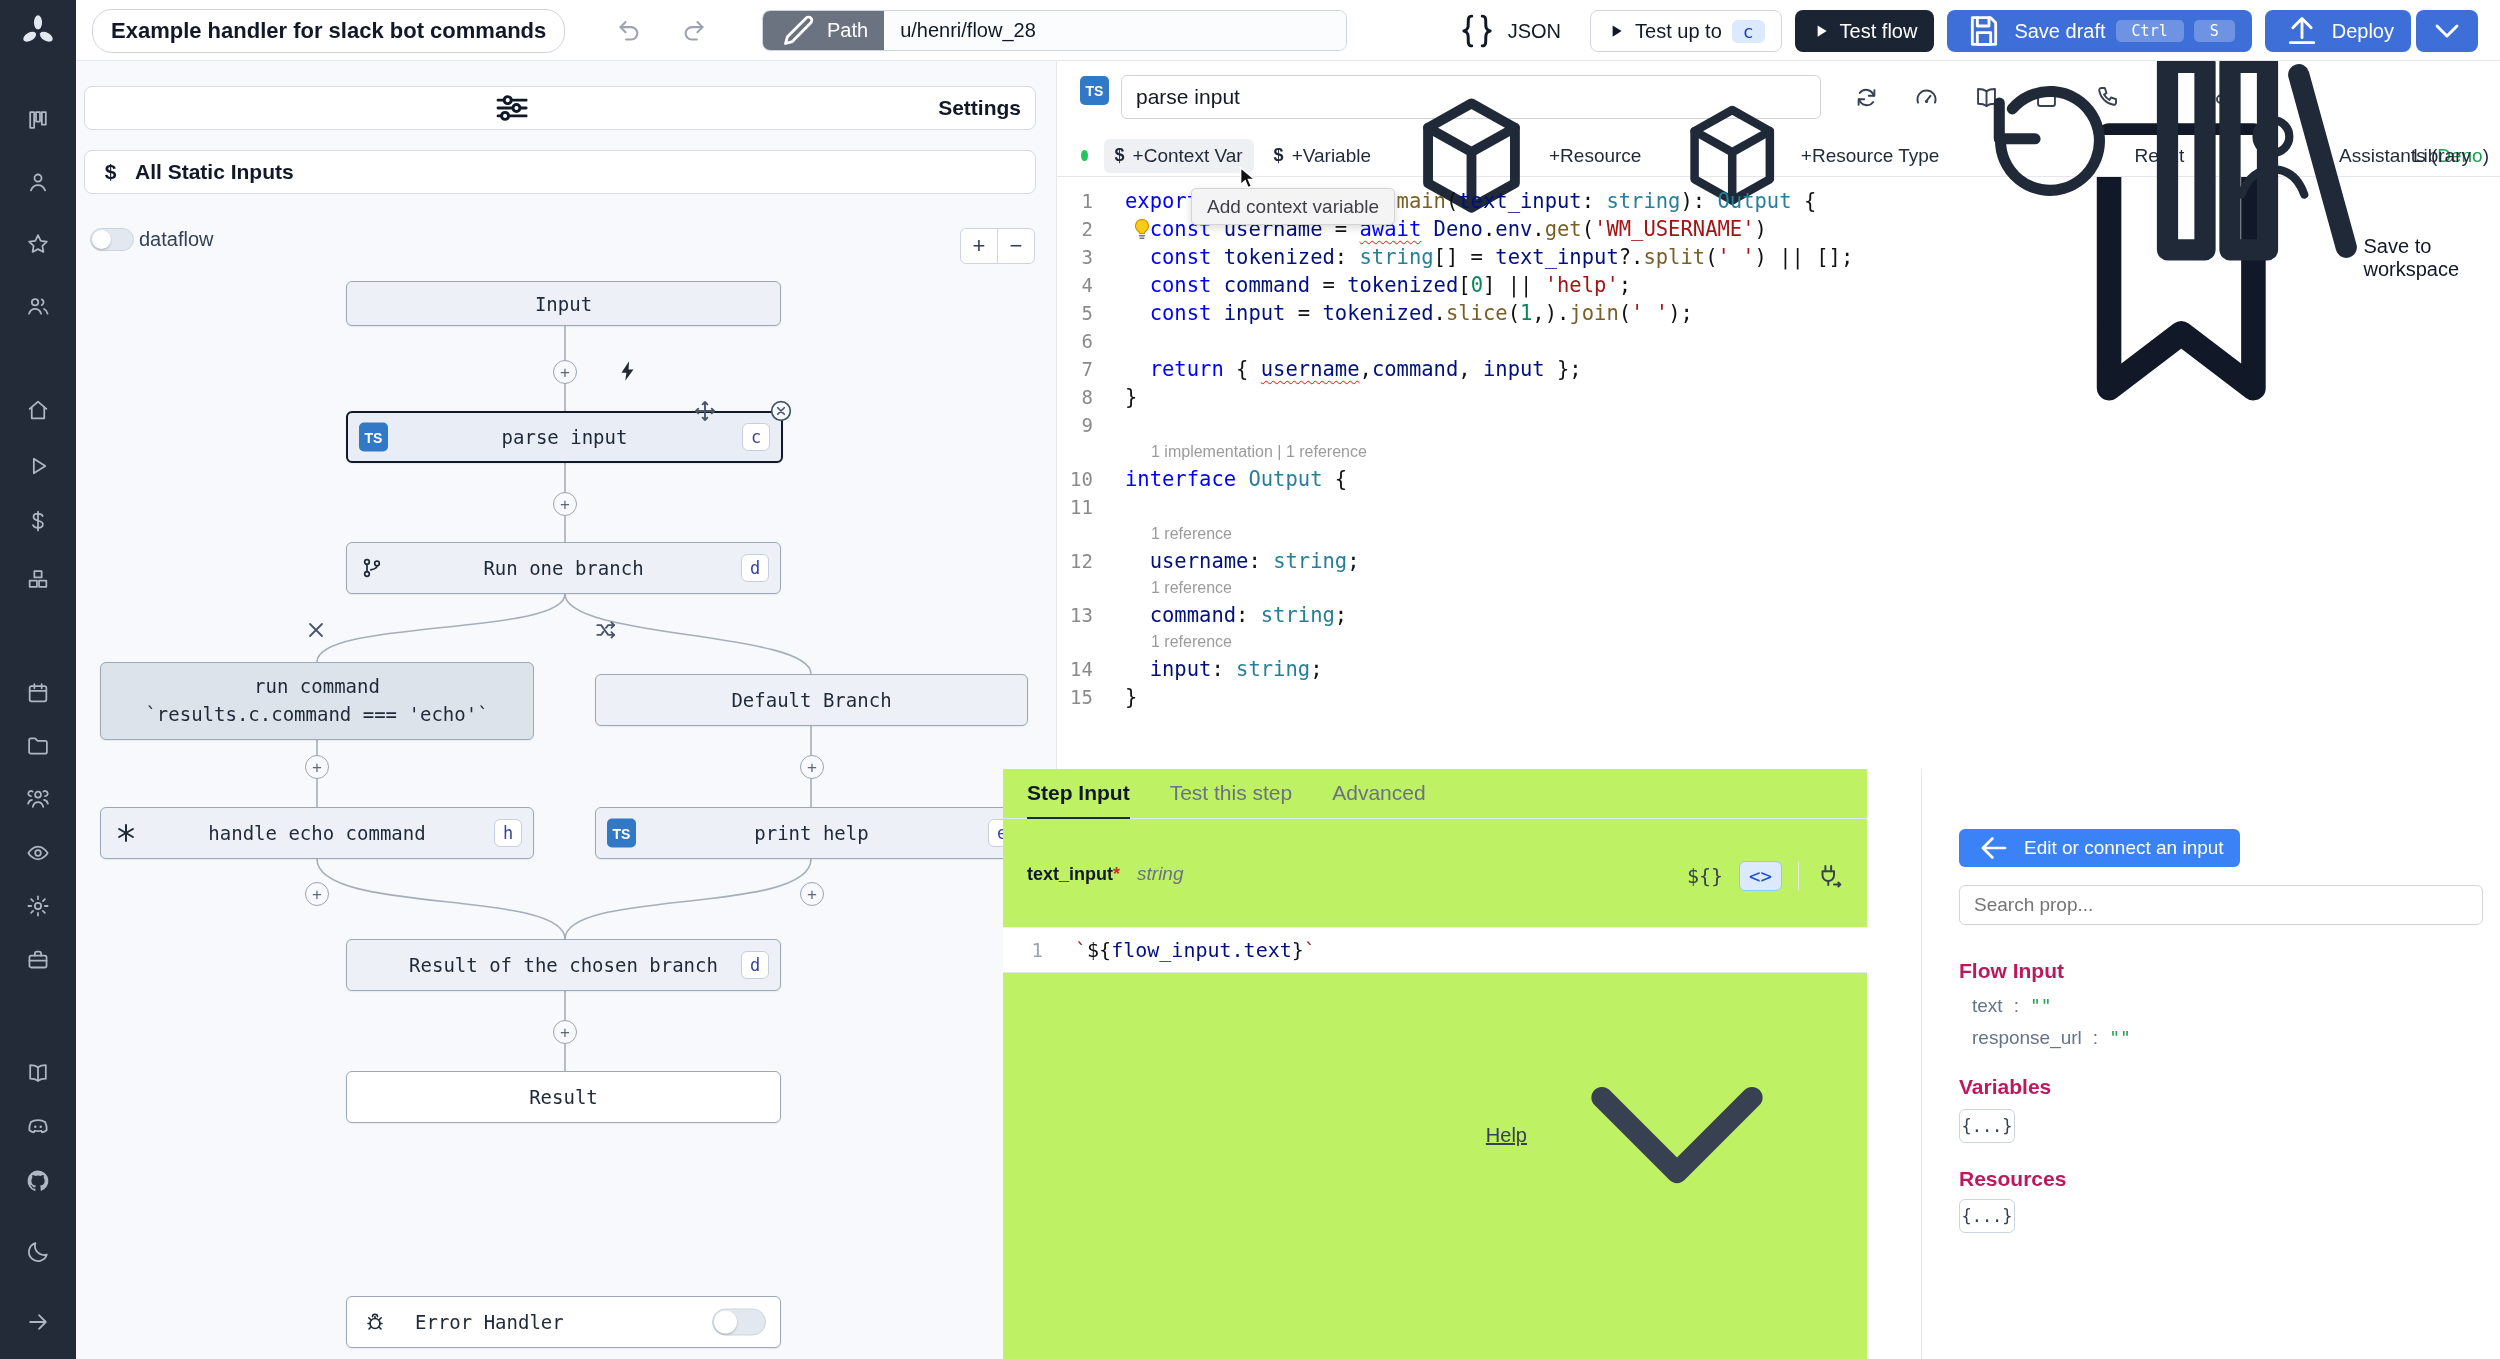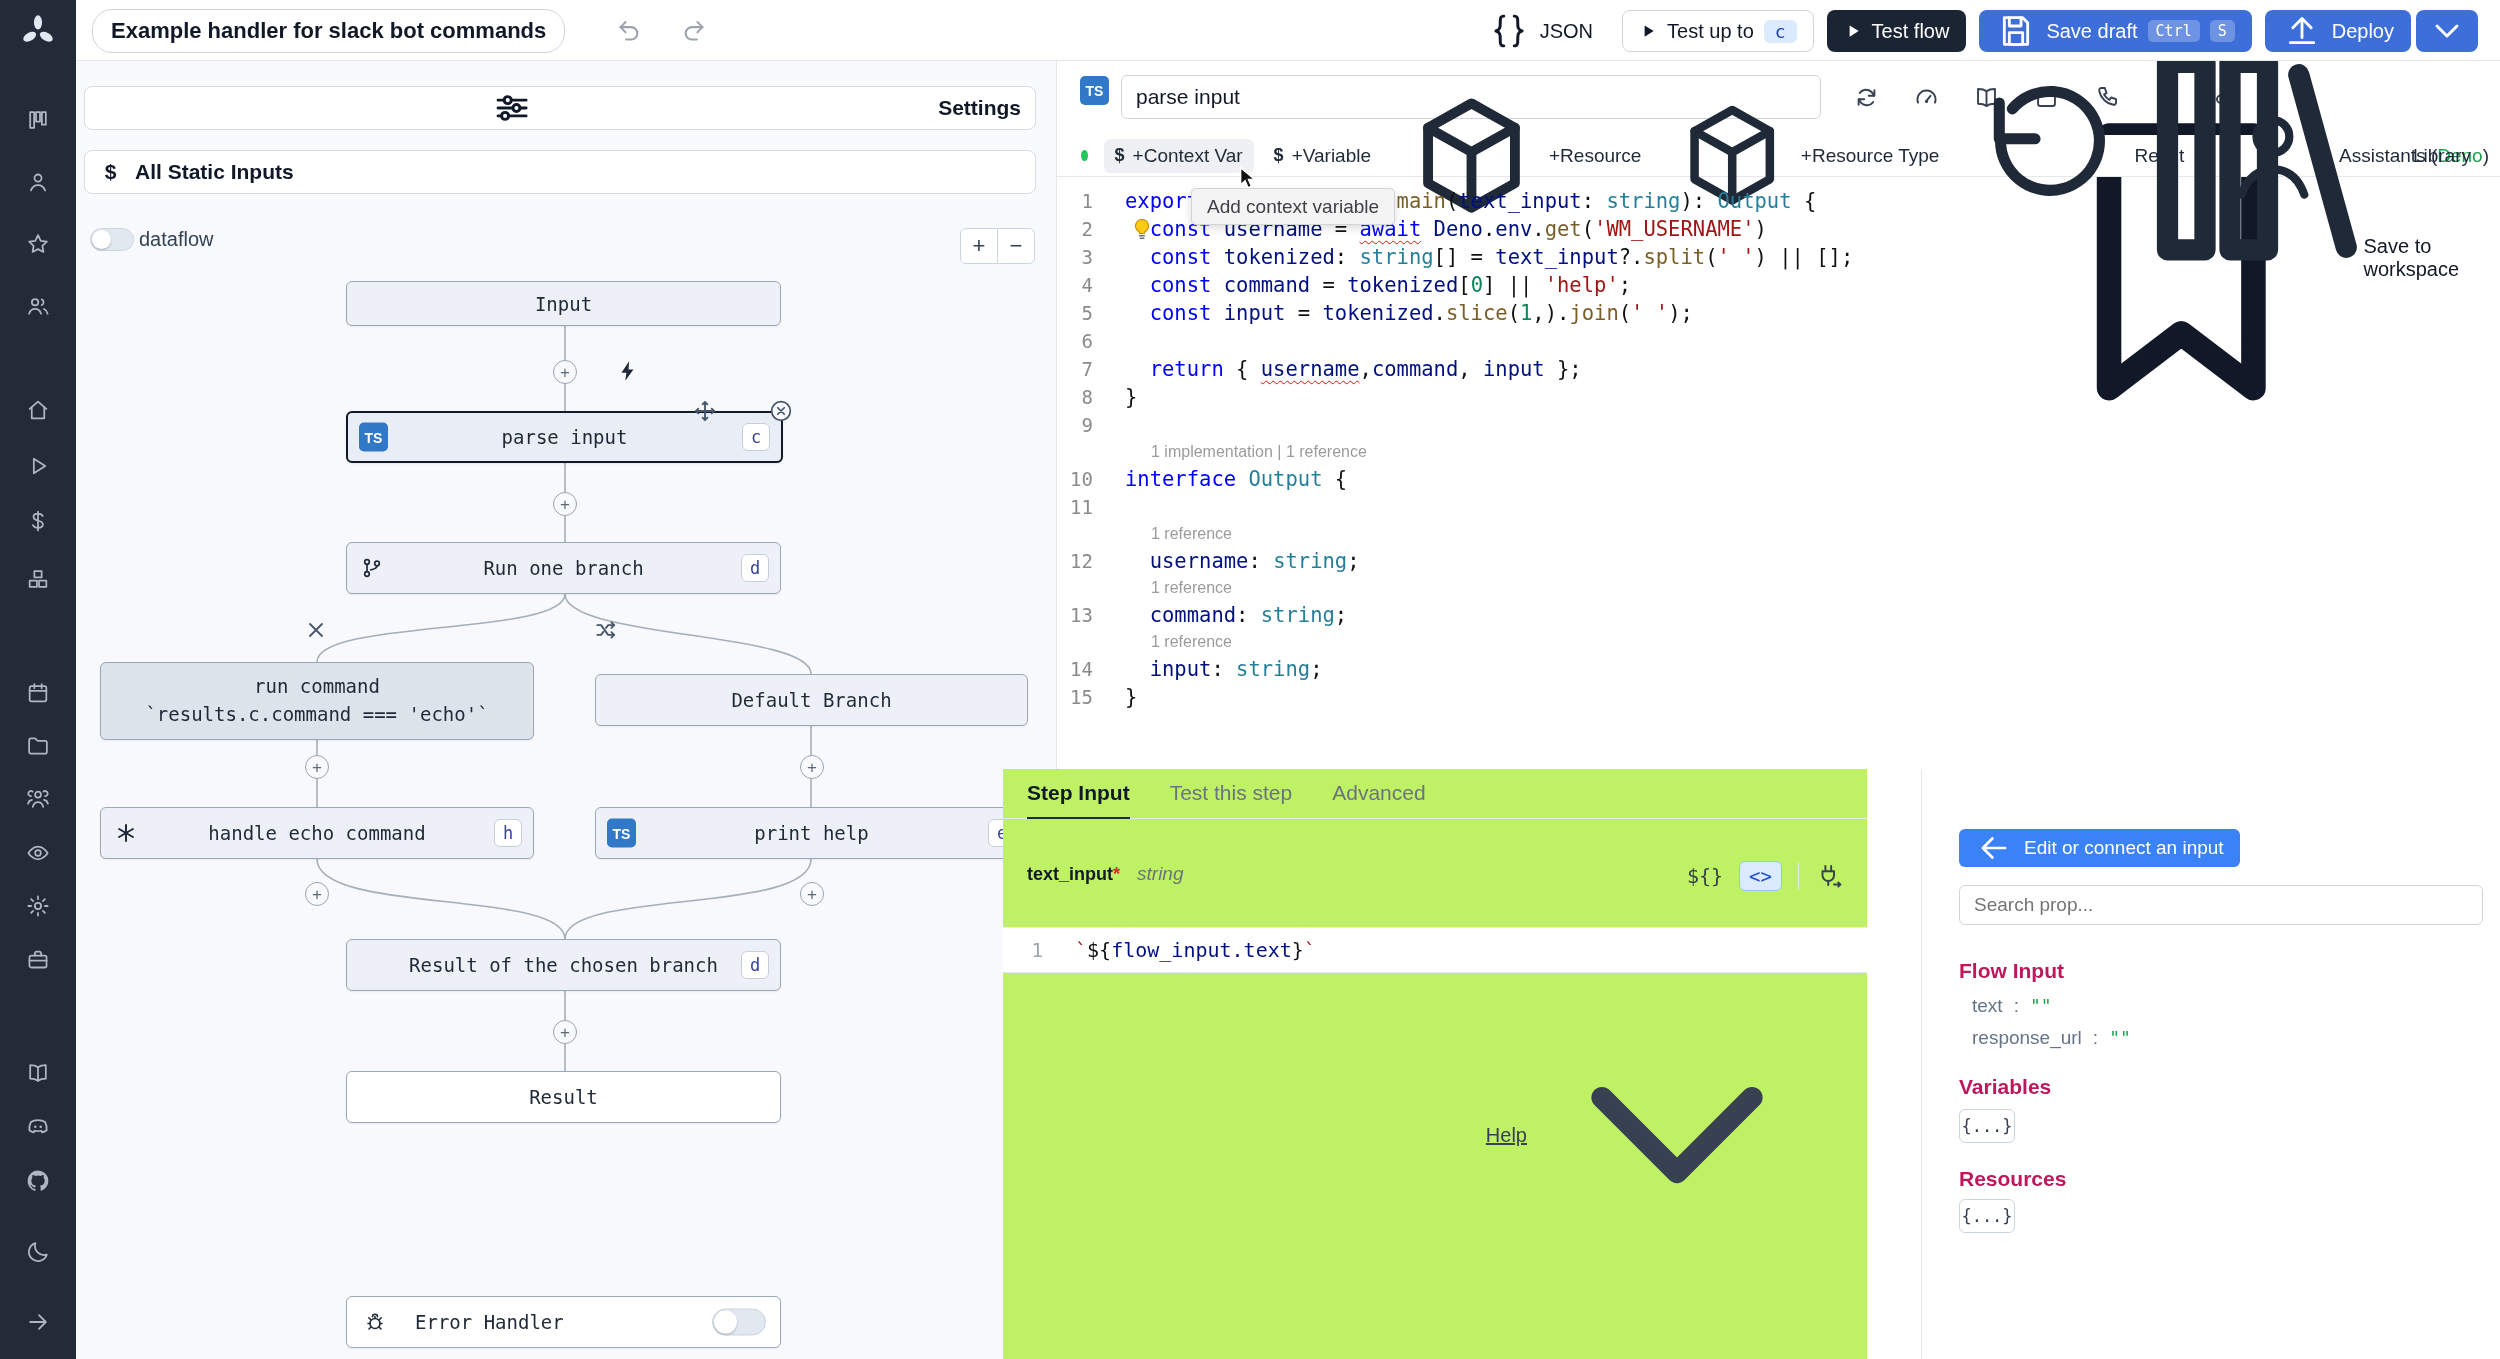--- a/index.html
+++ b/index.html
@@ -21,21 +21,21 @@
   .path-label{background:#6b7280;color:#fff;display:flex;align-items:center;gap:9px;padding:0 16px;font-size:20px}
   .path-input{width:462px;border:none;outline:none;background:#fbfcfd;padding:0 16px;font-size:20px;color:#111827;font-family:inherit}
   .topbar-right{position:absolute;right:22px;top:9px;height:44px;display:flex;align-items:center;gap:13px}
   .btn{display:inline-flex;align-items:center;gap:10px;height:42px;padding:0 16px;border-radius:8px;font-size:20px;border:1px solid transparent;cursor:pointer;background:#fff;color:#111827;font-family:inherit;white-space:nowrap}
   .btn-ghost{border:none}
   .btn-outline{border-color:#d1d5db}
   .btn-dark{background:#1b2433;color:#fff}
   .btn-blue{background:#3e6fd9;color:#fff}
   .btn-sq{padding:0 10px}
   .badge-c{background:#dbeafe;color:#1e40af;border-radius:6px;padding:1px 11px;font-size:18px;font-family:"DejaVu Sans Mono",monospace}
-  .kbd{background:rgba(255,255,255,.25);border-radius:5px;padding:2px 8px;font-size:15px;font-family:"DejaVu Sans Mono",monospace}
+  .kbd{background:rgba(255,255,255,.25);border-radius:5px;padding:2px 16px;font-size:15px;font-family:"DejaVu Sans Mono",monospace}
 
   
   .flow{position:absolute;left:76px;top:61px;width:981px;height:1298px;background:#f7f9fc;border-right:1px solid #e5e7eb}
   .panel-box{position:absolute;left:8px;width:952px;height:44px;background:#fff;border:1px solid #d6dbe1;border-radius:8px;display:flex;align-items:center;gap:13px;padding:0 14px;font-size:21px;font-weight:600;cursor:pointer}
   .dollar-ic{font-weight:700;font-size:21px;width:23px;text-align:center}
   .toggle{border-radius:999px;background:#e2e8f0;border:1px solid #cbd5e1;position:relative;cursor:pointer}
   .toggle .knob{position:absolute;top:1px;left:1px;background:#fff;border-radius:50%;box-shadow:0 1px 2px rgba(0,0,0,.25)}
   .tg-sm{width:44px;height:23px}
   .tg-sm .knob{width:19px;height:19px}
   .tg-lg{width:54px;height:27px}
@@ -245,20 +245,29 @@
         <path d="M4 9h9.5a5.5 5.5 0 0 1 0 11H9" stroke="currentColor" fill="none" stroke-width="1.8" stroke-linecap="round"></path>
       </svg>
     </div>
   <div class="tb-ic" style="left:604px">
       <svg viewBox="0 0 24 24">
         <path d="M15.5 4.5 20 9l-4.5 4.5" stroke="currentColor" fill="none" stroke-width="1.8" stroke-linecap="round" stroke-linejoin="round"></path>
         <path d="M20 9h-9.5a5.5 5.5 0 0 0 0 11H15" stroke="currentColor" fill="none" stroke-width="1.8" stroke-linecap="round"></path>
       </svg>
     </div>
 
+  <div class="path-pill">
+    <span class="path-label ic">
+      <svg viewBox="0 0 24 24">
+          <path d="M4 20l1.2-4.2L16.7 4.3a2 2 0 0 1 2.9 2.9L8.2 18.8 4 20Z"></path>
+        </svg>
+      <span>Path</span>
+    </span>
+    <input class="path-input" value="u/henri/flow_28" style="">
+  </div>
 
   <div class="topbar-right">
     <button class="btn btn-ghost ic">
       <svg viewBox="0 0 24 24">
           <path d="M9 3.5c-2.2 0-2 2-2 4s0 4-2.5 4.5C7 12.5 7 14.5 7 16.5s-.2 4 2 4"></path>
           <path d="M15 3.5c2.2 0 2 2 2 4s0 4 2.5 4.5c-2.5.5-2.5 2.5-2.5 4.5s.2 4-2 4"></path>
         </svg>
       <span>JSON</span>
     </button>
     <button class="btn btn-outline">

